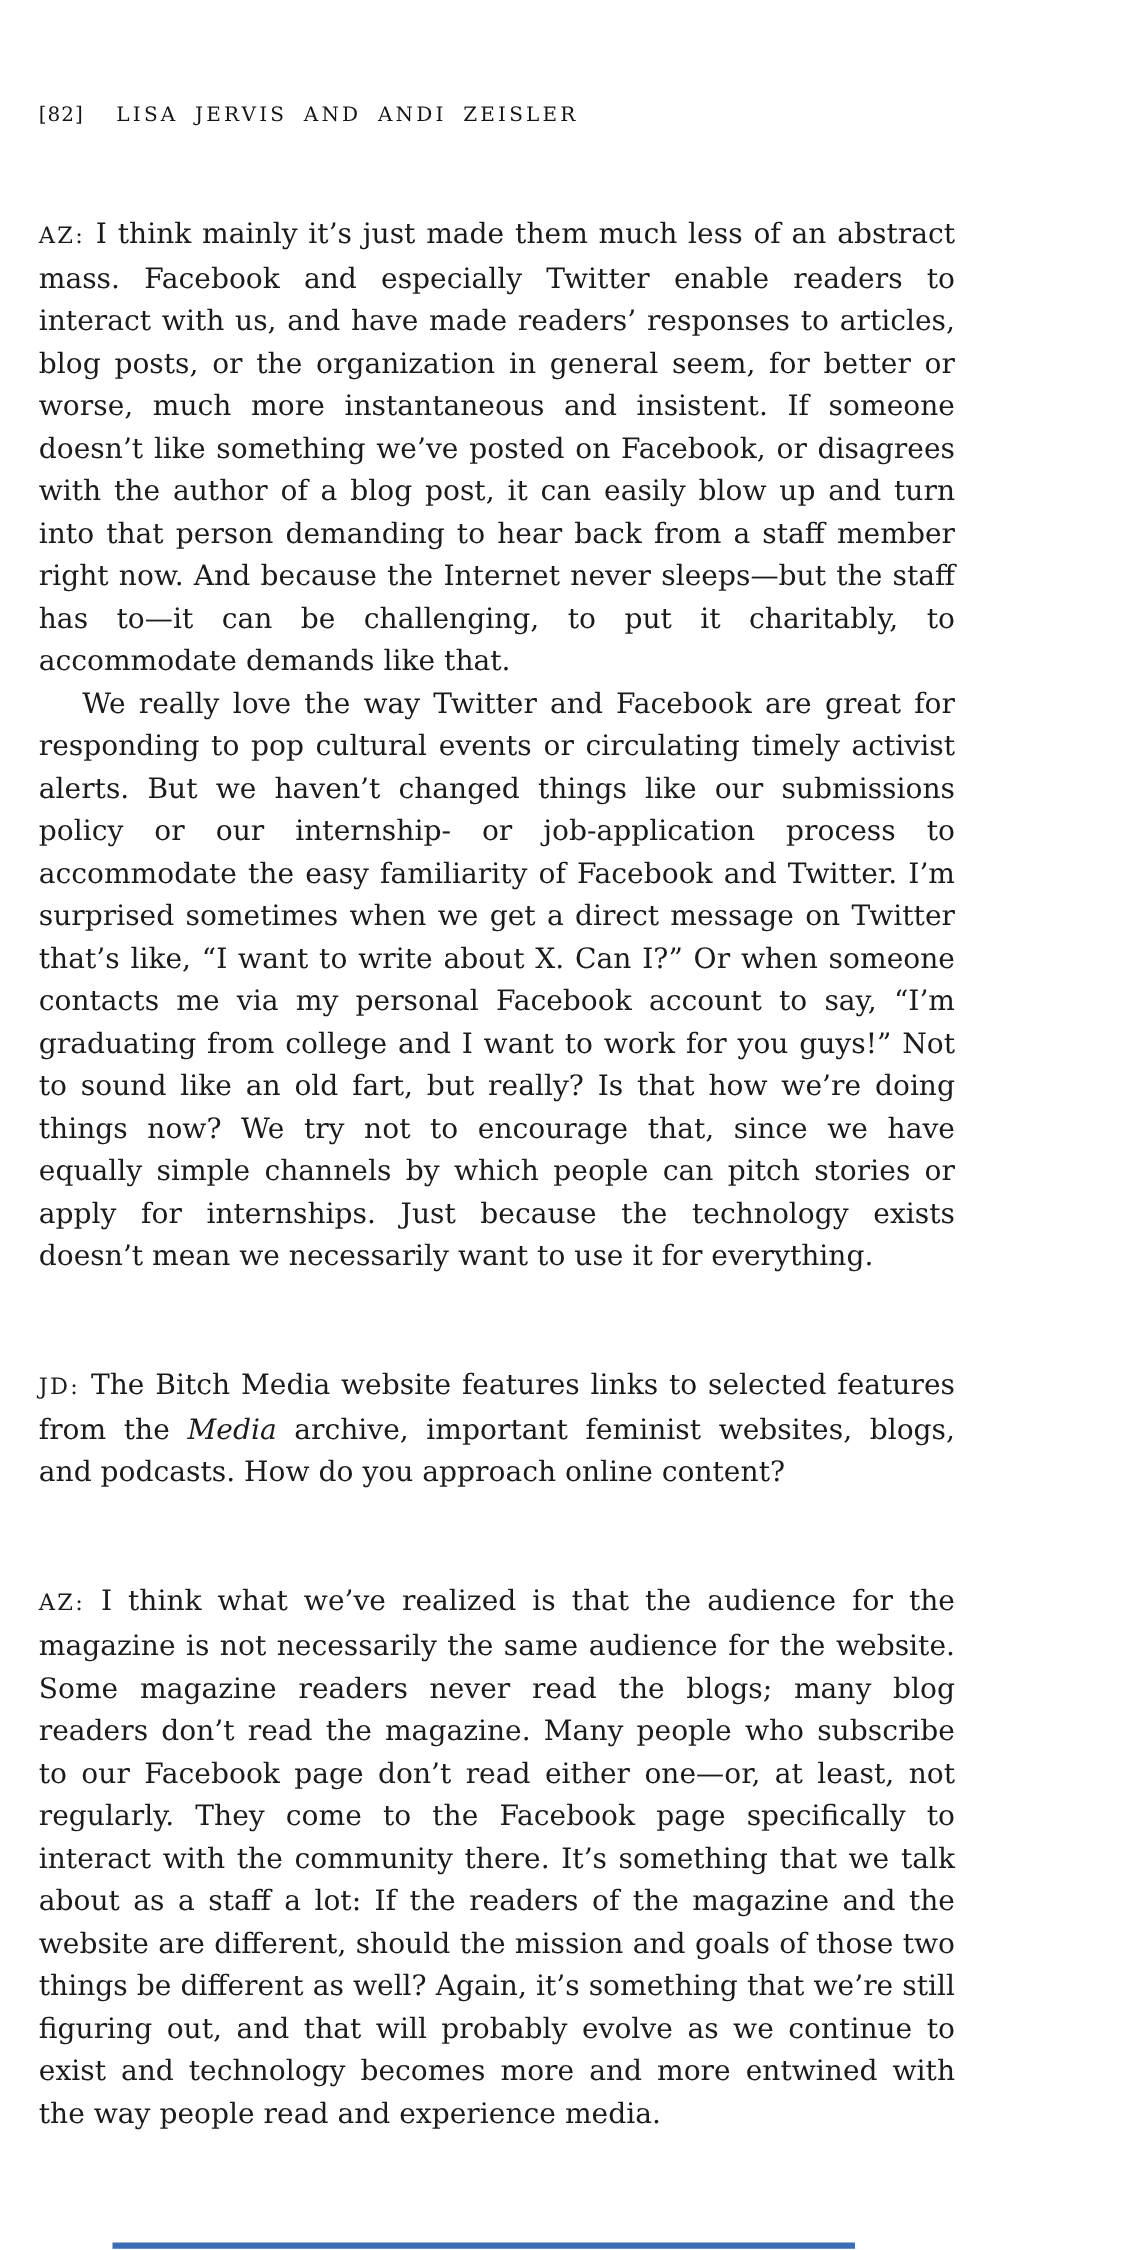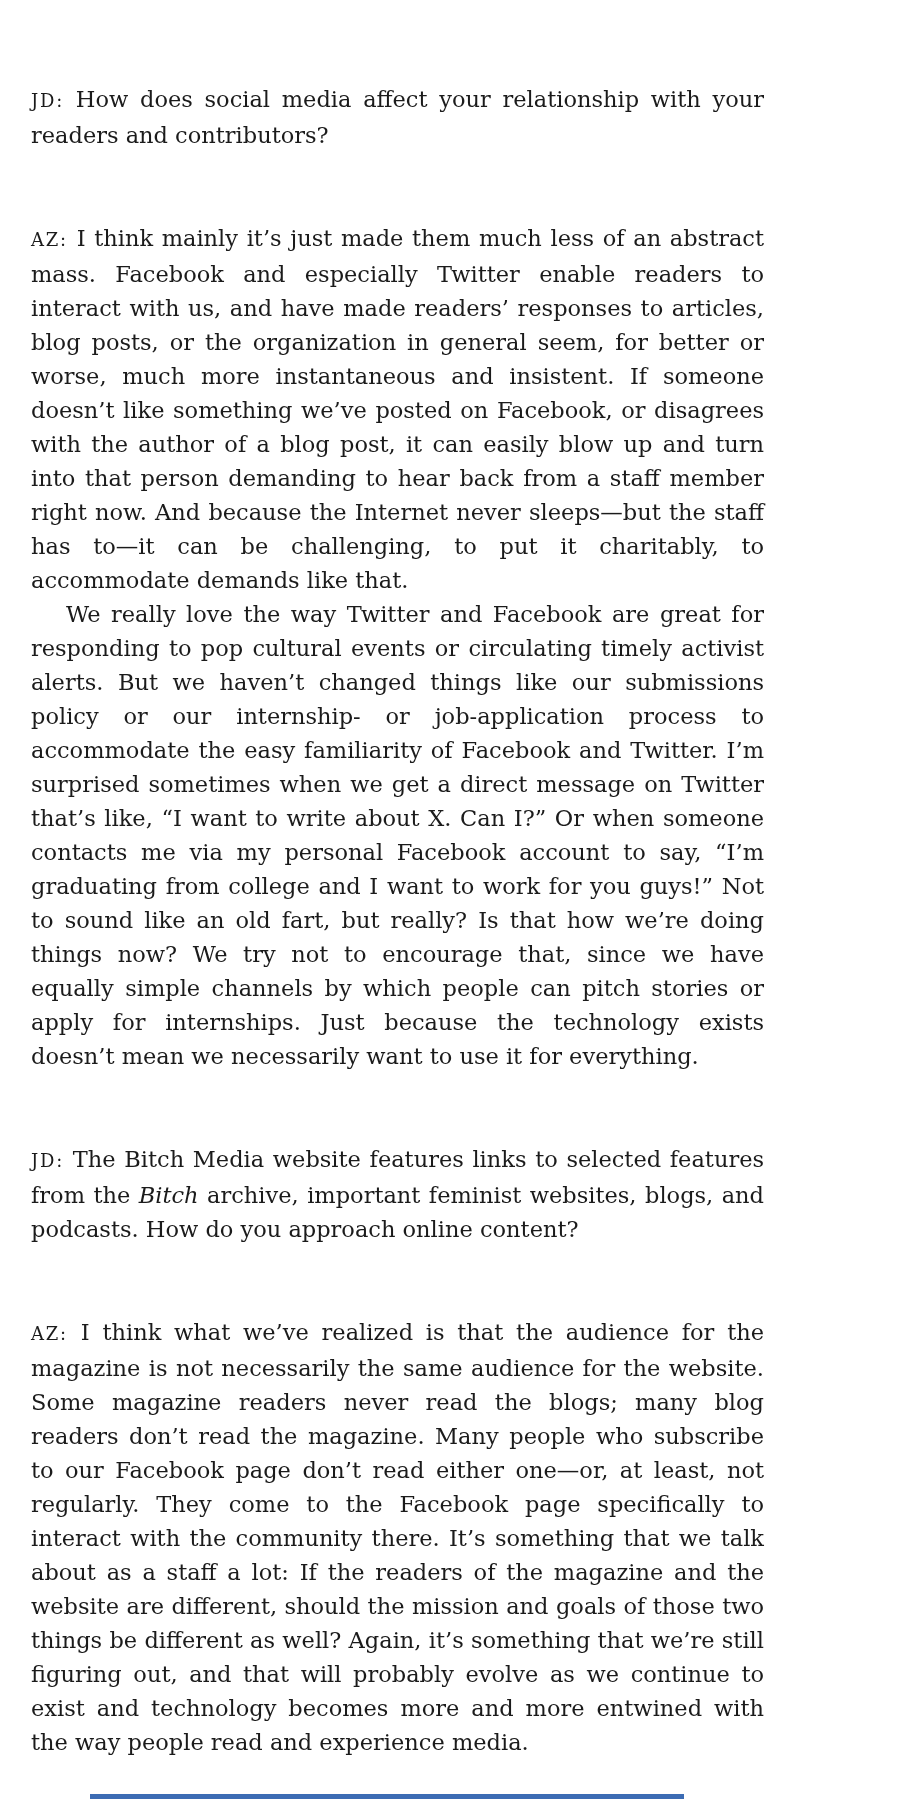--- a/index.html
+++ b/index.html
@@ -68,27 +68,29 @@
     width: 594px;
     height: 5px;
   }
 </style>
 </head>
 <body>
 
 <div class="page">
   <div class="content">
 
+    <div class="running-header">
+      <span class="folio">[82]</span><span class="head-title">LISA JERVIS AND ANDI ZEISLER</span>
+    </div>
 
-    <p class="para turn first"><span class="speaker">JD:</span> <span>How does social media affect your relationship with your readers and contributors?</span></p>
 
     <p class="para turn"><span class="speaker">AZ:</span> <span>I think mainly it’s just made them much less of an abstract mass. Facebook and especially Twitter enable readers to interact with us, and have made readers’ responses to articles, blog posts, or the organization in general seem, for better or worse, much more instantaneous and insistent. If someone doesn’t like something we’ve posted on Facebook, or disagrees with the author of a blog post, it can easily blow up and turn into that person demanding to hear back from a staff member right now. And because the Internet never sleeps—but the staff has to—it can be challenging, to put it charitably, to accommodate demands like that.</span></p>
 
     <p class="para continued"><span>We really love the way Twitter and Facebook are great for responding to pop cultural events or circulating timely activist alerts. But we haven’t changed things like our submissions policy or our internship- or job-application process to accommodate the easy familiarity of Facebook and Twitter. I’m surprised sometimes when we get a direct message on Twitter that’s like, “I want to write about X. Can I?” Or when someone contacts me via my personal Facebook account to say, “I’m graduating from college and I want to work for you guys!” Not to sound like an old fart, but really? Is that how we’re doing things now? We try not to encourage that, since we have equally simple channels by which people can pitch stories or apply for internships. Just because the technology exists doesn’t mean we necessarily want to use it for everything.</span></p>
 
-    <p class="para turn"><span class="speaker">JD:</span> <span>The Bitch Media website features links to selected features from the </span><span class="italic">Bitch</span><span> archive, important feminist websites, blogs, and podcasts. How do you approach online content?</span></p>
+    <p class="para turn"><span class="speaker">JD:</span> <span>The Bitch Media website features links to selected features from the </span><span class="italic">Media</span><span> archive, important feminist websites, blogs, and podcasts. How do you approach online content?</span></p>
 
     <p class="para turn"><span class="speaker">AZ:</span> <span>I think what we’ve realized is that the audience for the magazine is not necessarily the same audience for the website. Some magazine readers never read the blogs; many blog readers don’t read the magazine. Many people who subscribe to our Facebook page don’t read either one—or, at least, not regularly. They come to the Facebook page specifically to interact with the community there. It’s something that we talk about as a staff a lot: If the readers of the magazine and the website are different, should the mission and goals of those two things be different as well? Again, it’s something that we’re still figuring out, and that will probably evolve as we continue to exist and technology becomes more and more entwined with the way people read and experience media.</span></p>
 
   </div>
 
   <div class="bottom-bar" style="background: rgb(60, 108, 180);"></div>
 </div>
 
 </body></html>

